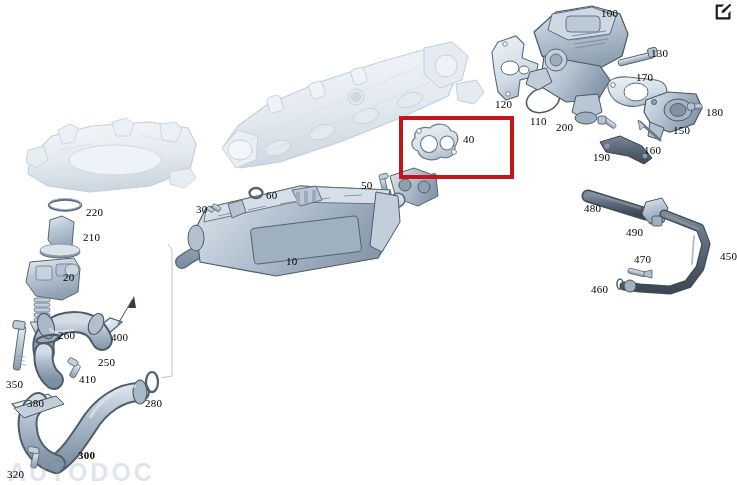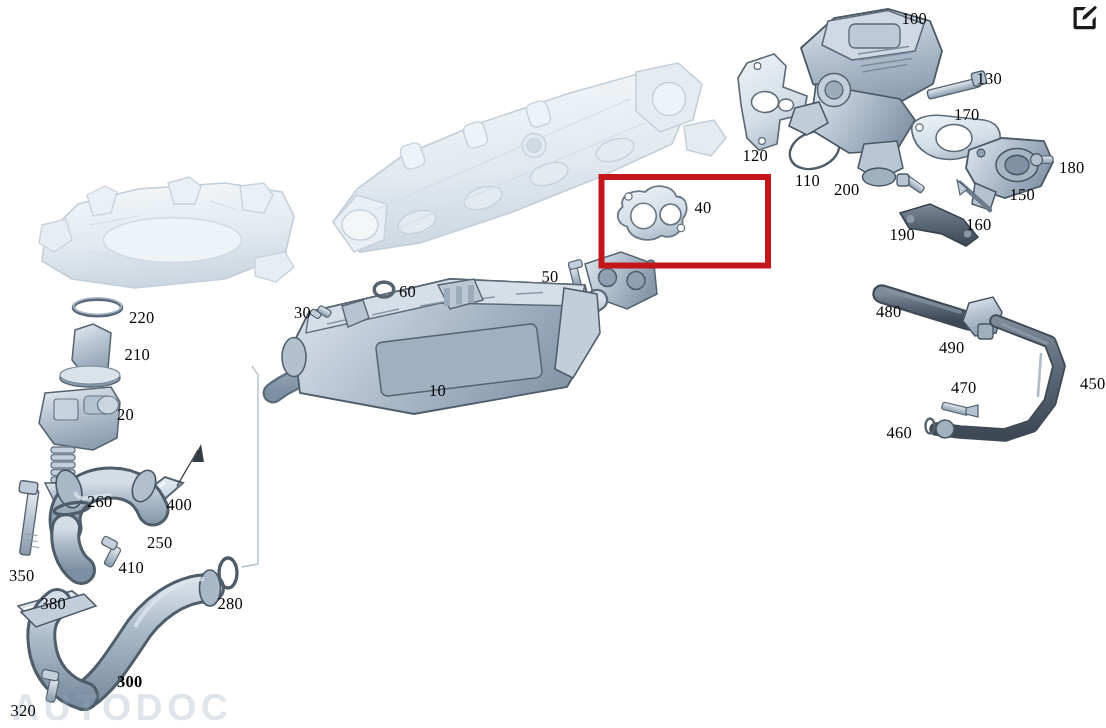--- a/index.html
+++ b/index.html
@@ -403,21 +403,21 @@
       <rect x="28" y="447" width="11" height="6" rx="2" fill="#c3cfda" stroke="#55636f" stroke-width="0.8" transform="rotate(12 33 450)"></rect>
     </g>
   </svg>
 
   <div id="watermark">AUTODOC</div>
 
   <div id="highlight-box" style="left: 399px; top: 116px; width: 115px; height: 63px; border-color: rgb(194, 22, 27); border-width: 4px;"></div>
 
   <div id="callout-layer">
       <div class="callout" style="left: 286px; top: 256px;">10</div>
-      <div class="callout" style="left: 78px; top: 272px;">20</div>
+      <div class="callout" style="left: 63px; top: 272px;">20</div>
       <div class="callout" style="left: 196px; top: 204px;">30</div>
       <div class="callout" style="left: 463px; top: 134px;">40</div>
       <div class="callout" style="left: 361px; top: 180px;">50</div>
       <div class="callout" style="left: 266px; top: 190px;">60</div>
       <div class="callout" style="left: 601px; top: 8px;">100</div>
       <div class="callout" style="left: 530px; top: 116px; text-align: center;">110</div>
       <div class="callout" style="left: 495px; top: 99px;">120</div>
       <div class="callout" style="left: 651px; top: 48px;">130</div>
       <div class="callout" style="left: 673px; top: 125px;">150</div>
       <div class="callout" style="left: 644px; top: 145px;">160</div>

